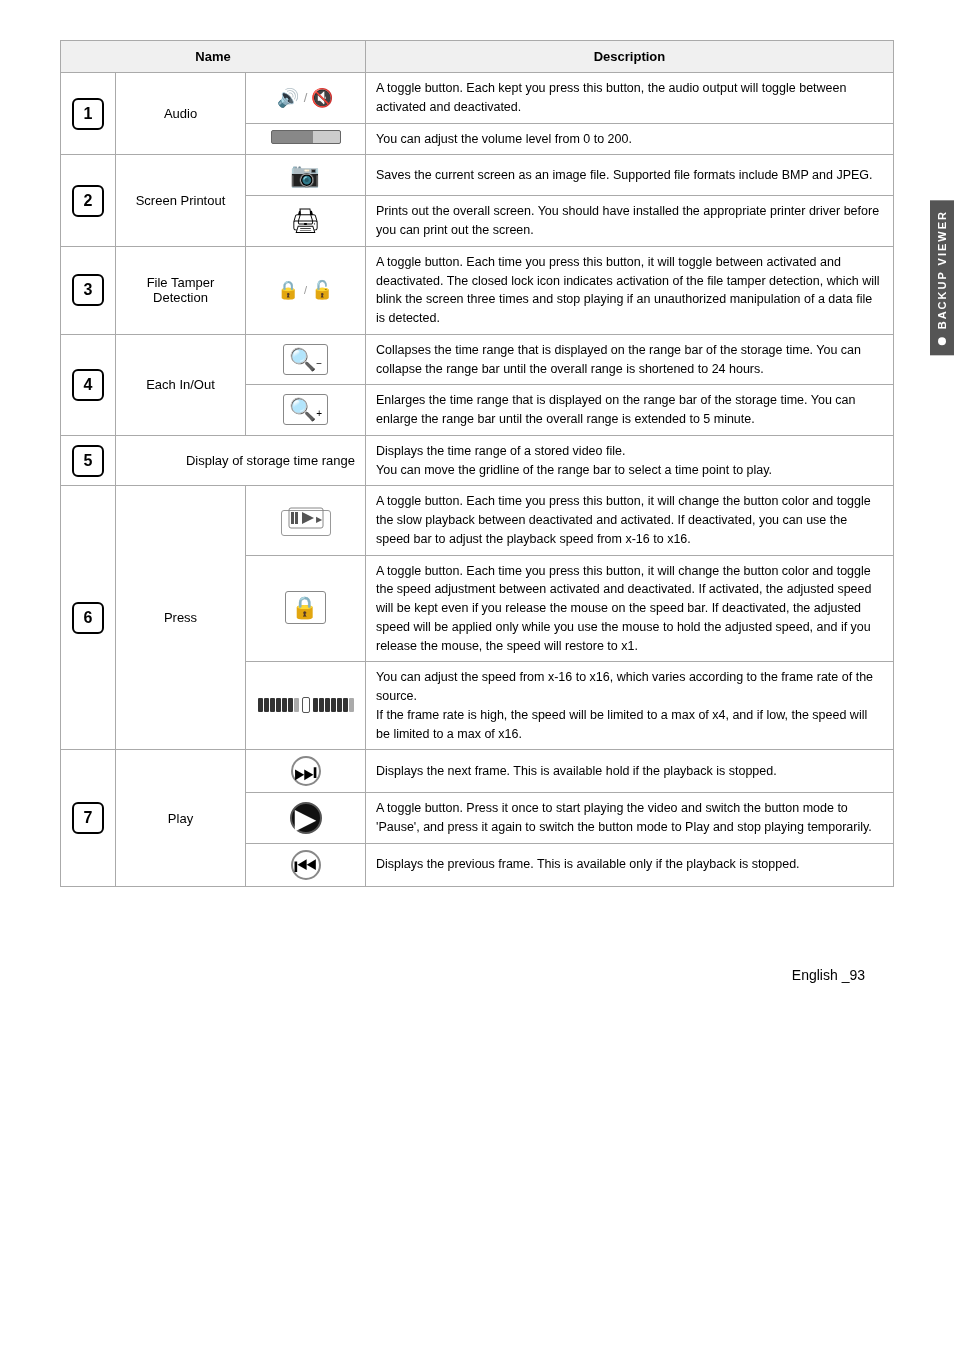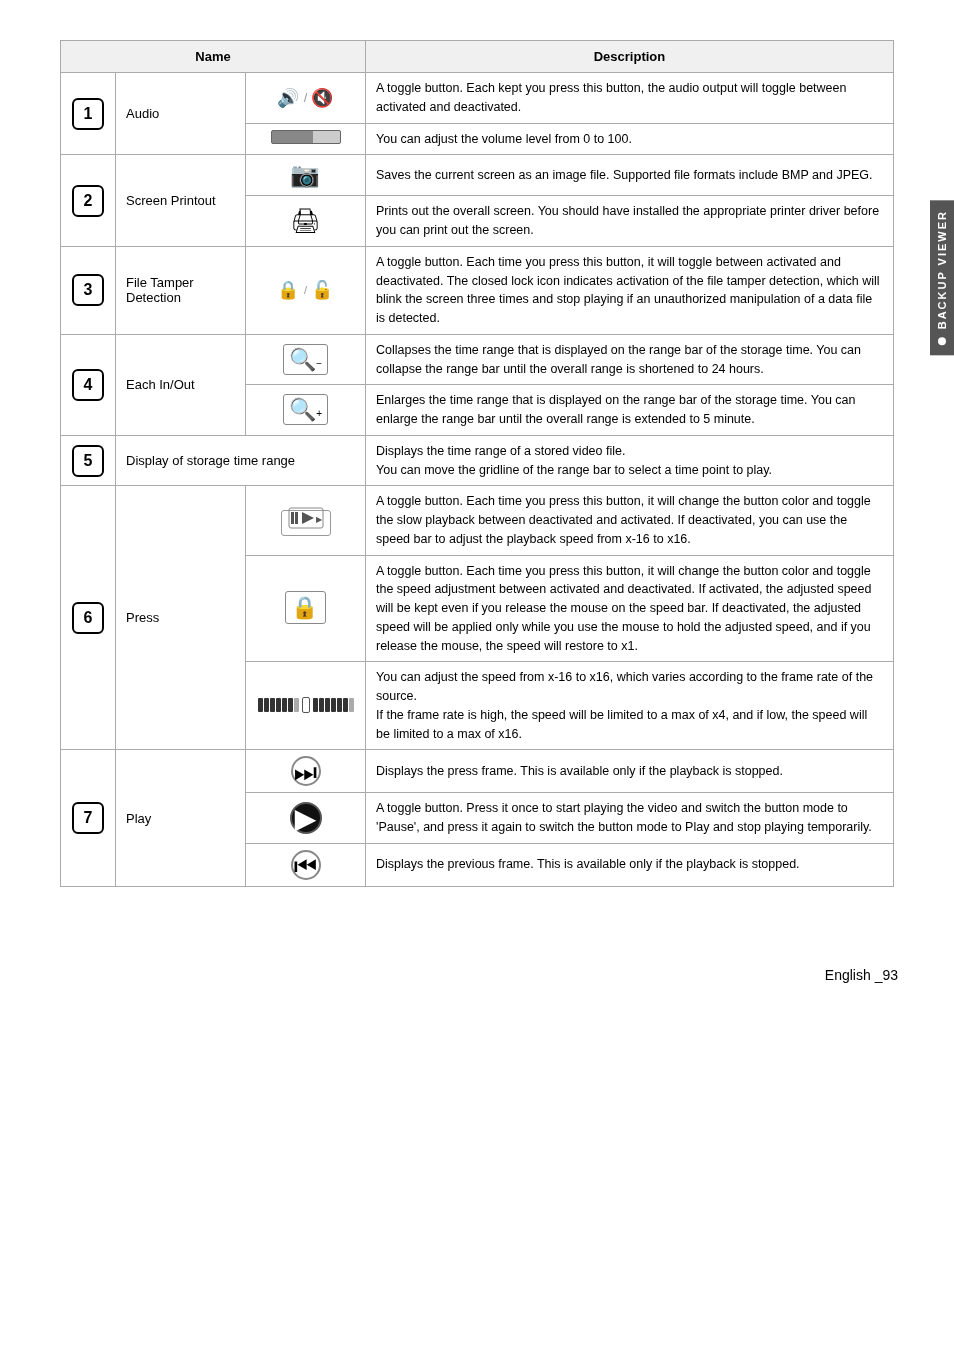--- a/index.html
+++ b/index.html
@@ -72,20 +72,21 @@
       border: 2px solid #000;
       border-radius: 6px;
       width: 32px;
       height: 32px;
       line-height: 28px;
       text-align: center;
       font-size: 16px;
       font-weight: bold;
     }
     .name-cell {
+      text-align: center;
       width: 130px;
       font-size: 13px;
     }
     .icon-cell {
       text-align: center;
       width: 120px;
       padding: 8px;
     }
     .desc-cell {
       padding: 8px 14px;
@@ -123,21 +124,21 @@
     .icon-slow-play {
       font-size: 18px;
       border: 1px solid #999;
       padding: 2px 6px;
       border-radius: 3px;
     }
     
     .page-footer {
       display: flex;
       justify-content: flex-end;
-      padding: 20px 56px 20px 0;
+      padding: 20px 89px 20px 0;
       font-size: 14px;
     }
     .rowspan-name {
       vertical-align: middle;
     }
   </style>
 </head>
 <body>
 
 <div class="page-wrapper">
@@ -165,21 +166,21 @@
           <span class="icon-audio-toggle">
             🔊<span style="font-size:13px;color:#999">/</span>🔇
           </span>
         </td>
         <td class="desc-cell">A toggle button. Each kept you press this button, the audio output will toggle between activated and deactivated.</td>
       </tr>
       <tr>
         <td class="icon-cell">
           <div class="icon-volume-slider"></div>
         </td>
-        <td class="desc-cell">You can adjust the volume level from 0 to 100.</td>
+        <td class="desc-cell">You can adjust the volume level from 0 to 200.</td>
       </tr>
 
       <tr>
         <td class="num-cell" rowspan="2">
           <span class="num-badge">2</span>
         </td>
         <td class="name-cell rowspan-name" rowspan="2">Screen Printout</td>
         <td class="icon-cell">
           <span class="icon-camera">📷</span>
         </td>
@@ -219,21 +220,21 @@
         <td class="icon-cell">
           <span style="font-size:22px; border:1px solid #888; padding:2px 5px; border-radius:3px;">🔍<span style="font-size:10px">+</span></span>
         </td>
         <td class="desc-cell">Enlarges the time range that is displayed on the range bar of the storage time. You can enlarge the range bar until the overall range is extended to 5 minute.</td>
       </tr>
 
       <tr>
         <td class="num-cell">
           <span class="num-badge">5</span>
         </td>
-        <td class="name-cell" colspan="2" style="text-align:left;">Display of storage time range</td>
+        <td class="name-cell" colspan="2" style="text-align:right;">Display of storage time range</td>
         <td class="desc-cell">Displays the time range of a stored video file.<br>You can move the gridline of the range bar to select a time point to play.</td>
       </tr>
 
       <tr>
         <td class="num-cell" rowspan="3">
           <span class="num-badge">6</span>
         </td>
         <td class="name-cell rowspan-name" rowspan="3">Press</td>
         <td class="icon-cell">
           <span class="icon-slow-play">
@@ -282,21 +283,21 @@
       </tr>
 
       <tr>
         <td class="num-cell" rowspan="3">
           <span class="num-badge">7</span>
         </td>
         <td class="name-cell rowspan-name" rowspan="3">Play</td>
         <td class="icon-cell">
           <span style="font-size:26px; display:inline-block; width:30px; height:30px; border:2px solid #888; border-radius:50%; text-align:center; line-height:28px;">⏭</span>
         </td>
-        <td class="desc-cell">Displays the press frame. This is available only if the playback is stopped.</td>
+        <td class="desc-cell">Displays the next frame. This is available hold if the playback is stopped.</td>
       </tr>
       <tr>
         <td class="icon-cell">
           <span style="font-size:28px; display:inline-block; width:32px; height:32px; border:2px solid #555; border-radius:50%; text-align:center; line-height:30px; background:#111; color:#fff;">▶</span>
         </td>
         <td class="desc-cell">A toggle button. Press it once to start playing the video and switch the button mode to 'Pause', and press it again to switch the button mode to Play and stop playing temporarily.</td>
       </tr>
       <tr>
         <td class="icon-cell">
           <span style="font-size:26px; display:inline-block; width:30px; height:30px; border:2px solid #888; border-radius:50%; text-align:center; line-height:28px;">⏮</span>

